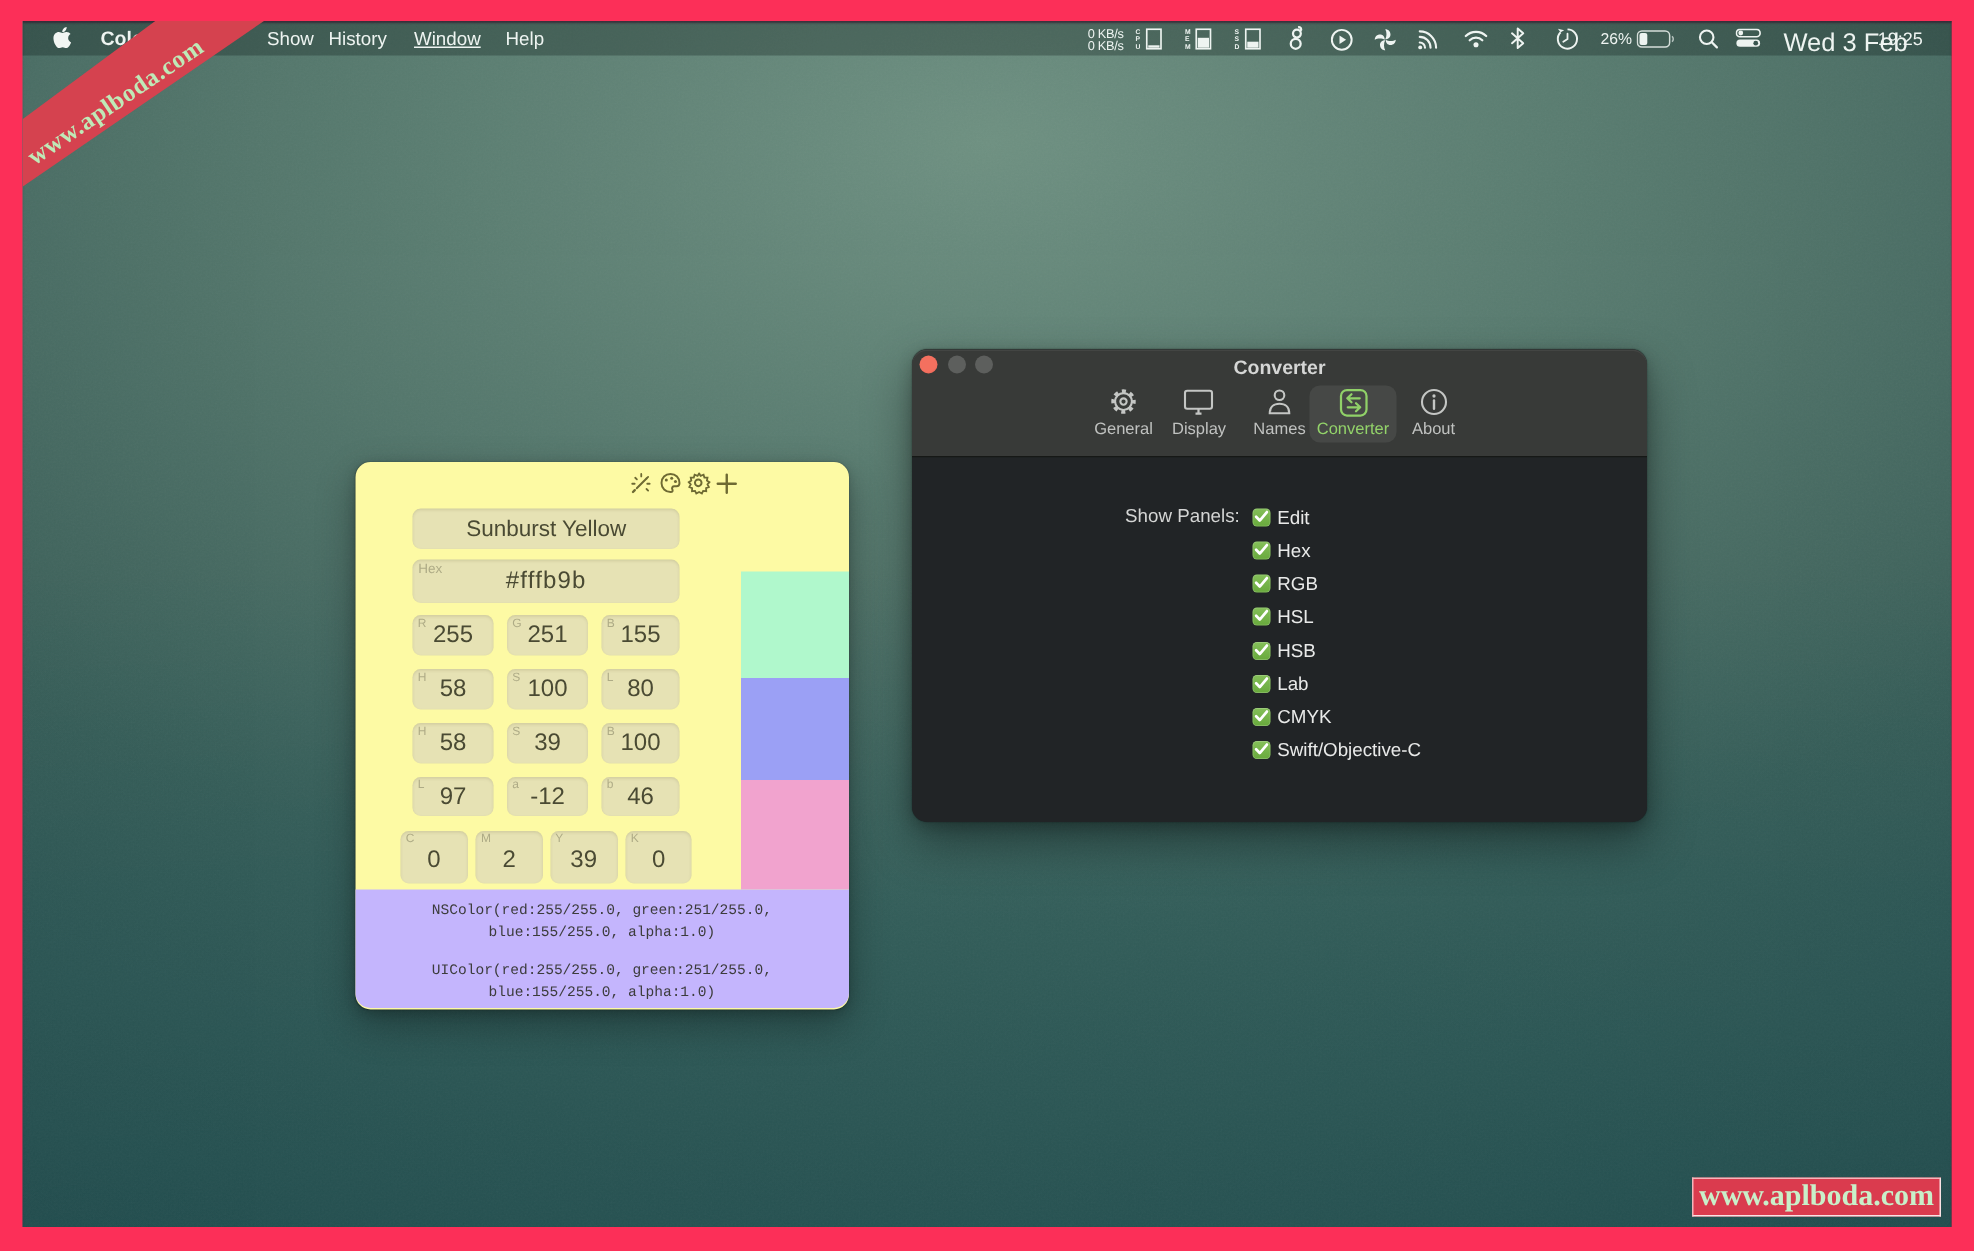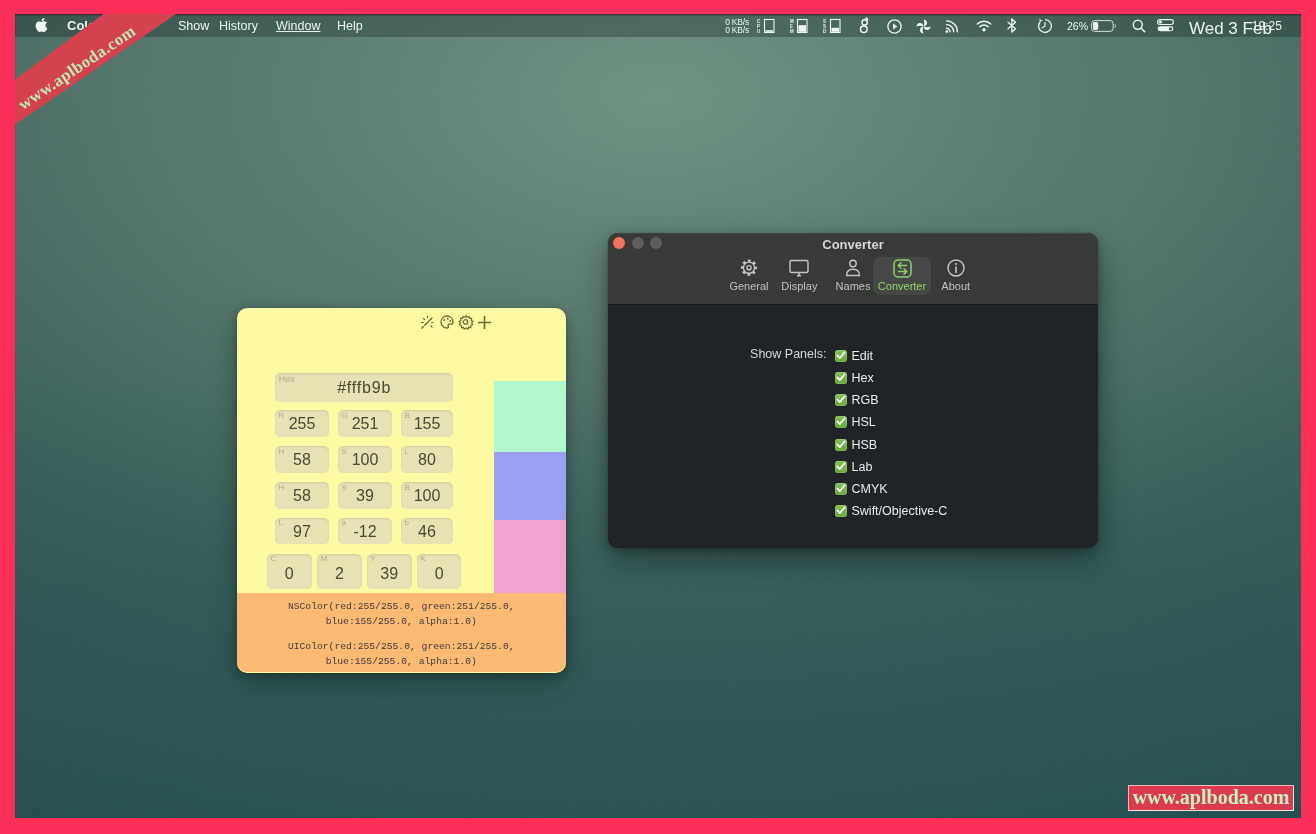--- a/index.html
+++ b/index.html
@@ -36,42 +36,42 @@
   position:absolute; background:#e6e2b4; border-radius:5.5px;
   color:#4a4a33; text-align:center;
   box-shadow: inset 0 1px 2px rgba(110,105,60,0.18);
 }
 .cwfield .lbl {
   position:absolute; left:3.5px; top:1.5px; font-size:8px; line-height:8px; color:#aeab86; font-weight:normal;
 }
 .sw { position:absolute; left:257px; width:72.5px; }
 #cw .code {
   position:absolute; left:0; top:285.3px; width:100%; height:79.2px;
-  background:#fdba74; border-radius:0 0 10px 10px;
+  background:#c4b5fd; border-radius:0 0 10px 10px;
   font-family:"Liberation Mono", monospace; font-size:9.7px; color:#3c3c3c;
   text-align:center; line-height:14.9px; padding-top:7px;
 }
 
 #conv {
   position:absolute; left:593px; top:219px; width:490px; height:315px;
   border-radius:10px;
   box-shadow: 0 0 1px rgba(0,0,0,0.5), 0 14px 32px rgba(0,0,0,0.38), 0 3px 10px rgba(0,0,0,0.22);
   background:#212426;
 }
 #conv .hdr {
   position:absolute; left:0; top:0; width:100%; height:72px;
   background:#383a38; border-radius:10px 10px 0 0;
   border-bottom:1px solid #161816;
   box-shadow: inset 0 1px 0 rgba(255,255,255,0.06);
 }
 #conv .title { position:absolute; top:4px; width:100%; text-align:center; font-size:13px; font-weight:bold; color:#d5d6d5; }
 .tl { position:absolute; top:4px; width:12px; height:12px; border-radius:50%; }
 #conv .tab { position:absolute; text-align:center; color:#c0c2c0; font-size:11px; }
 #conv .tab .ic { height:22px; }
-#conv .body { position:absolute; left:0; top:76px; width:100%; height:208px; }
+#conv .body { position:absolute; left:0; top:66px; width:100%; height:208px; }
 #conv .sp { position:absolute; right:271.5px; top:38px; font-size:12.5px; color:#d4d5d4; }
 .cbrow { position:absolute; left:226.5px; height:16px; }
 .cb {
   display:inline-block; width:12px; height:12px; border-radius:3px;
   background:linear-gradient(#85c05a,#68a93c); vertical-align:middle;
   position:relative; box-shadow:inset 0 0 0 0.5px rgba(255,255,255,0.25);
 }
 .cb svg { position:absolute; left:1px; top:1px; }
 .cbl { display:inline-block; vertical-align:middle; margin-left:5px; font-size:12.5px; color:#e9eae9; }
 
@@ -215,20 +215,21 @@
       </g>
       <g transform="translate(39,0)">
         <path d="M7 1.2 L 8.1 3 L 10.2 2.2 L 10.8 4.2 L 13 4.3 L 12.6 6.4 L 14.4 7.5 L 13 9.1 L 14 11 L 12 11.8 L 12.1 14 L 9.9 13.8 L 9 15.7 L 7 14.6 L 5 15.7 L 4.1 13.8 L 1.9 14 L 2 11.8 L 0 11 L 1 9.1 L -0.4 7.5 L 1.4 6.4 L 1 4.3 L 3.2 4.2 L 3.8 2.2 L 5.9 3 Z" fill="none" stroke="#6e6a33" stroke-width="1.3" transform="scale(0.93) translate(0.6,-0.6)"></path>
         <circle cx="6.5" cy="6.9" r="2.2" fill="none" stroke="#6e6a33" stroke-width="1.3"></circle>
       </g>
       <g stroke="#6e6a33" stroke-width="1.6" stroke-linecap="round">
         <path d="M64.5 1.5 L 64.5 13.5"></path>
           <path d="M58.5 7.5 L 70.5 7.5"></path>
       </g>
     </svg>
+    <div class="cwfield" style="left:38.8px;top:30.8px;width:177.7px;height:27.2px;font-size:15px;line-height:27px;">Sunburst Yellow</div>
     <div class="cwfield" style="left:38.8px;top:65.4px;width:177.7px;height:28.6px;font-size:16px;line-height:29px;"><span class="lbl" style="font-size:9px;">Hex</span><span style="letter-spacing:0.8px;margin-top:48px;">#fffb9b</span></div>
     <div class="cwfield" style="left:38.5px;top:102.3px;width:54px;height:26.5px;font-size:16px;line-height:28px;"><span class="lbl">R</span>255</div>
     <div class="cwfield" style="left:101.5px;top:102.3px;width:54px;height:26.5px;font-size:16px;line-height:28px;"><span class="lbl">G</span>251</div>
     <div class="cwfield" style="left:164.5px;top:102.3px;width:52px;height:26.5px;font-size:16px;line-height:28px;"><span class="lbl">B</span>155</div>
     <div class="cwfield" style="left:38.5px;top:138.2px;width:54px;height:26.5px;font-size:16px;line-height:28px;"><span class="lbl">H</span>58</div>
     <div class="cwfield" style="left:101.5px;top:138.2px;width:54px;height:26.5px;font-size:16px;line-height:28px;"><span class="lbl">S</span>100</div>
     <div class="cwfield" style="left:164.5px;top:138.2px;width:52px;height:26.5px;font-size:16px;line-height:28px;"><span class="lbl">L</span>80</div>
     <div class="cwfield" style="left:38.5px;top:174.2px;width:54px;height:26.5px;font-size:16px;line-height:28px;"><span class="lbl">H</span>58</div>
     <div class="cwfield" style="left:101.5px;top:174.2px;width:54px;height:26.5px;font-size:16px;line-height:28px;"><span class="lbl">S</span>39</div>
     <div class="cwfield" style="left:164.5px;top:174.2px;width:52px;height:26.5px;font-size:16px;line-height:28px;"><span class="lbl">B</span>100</div>

